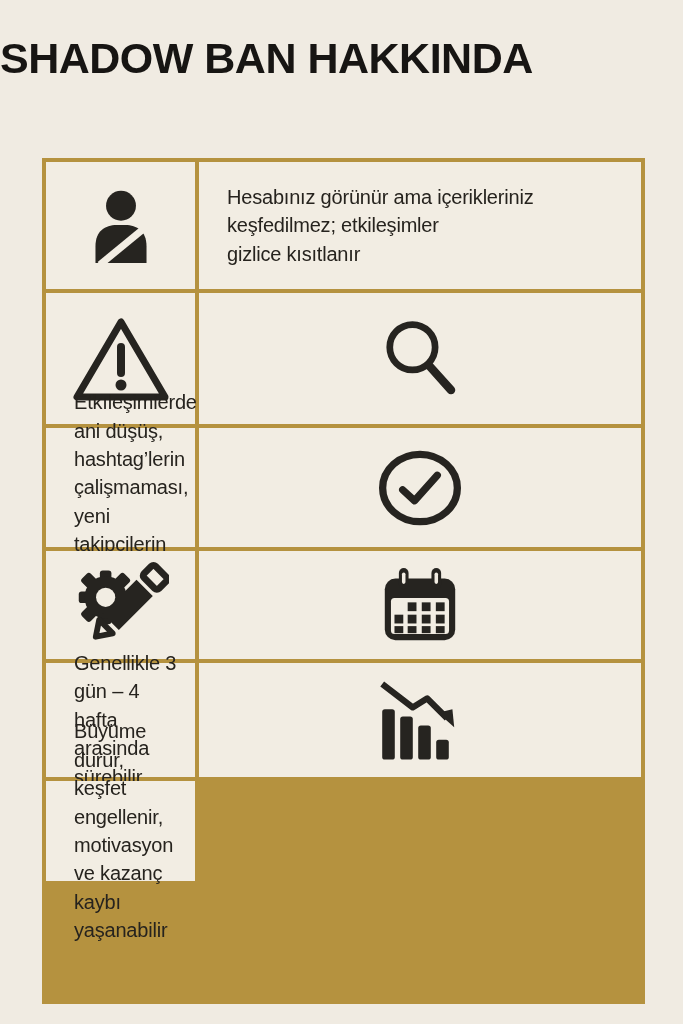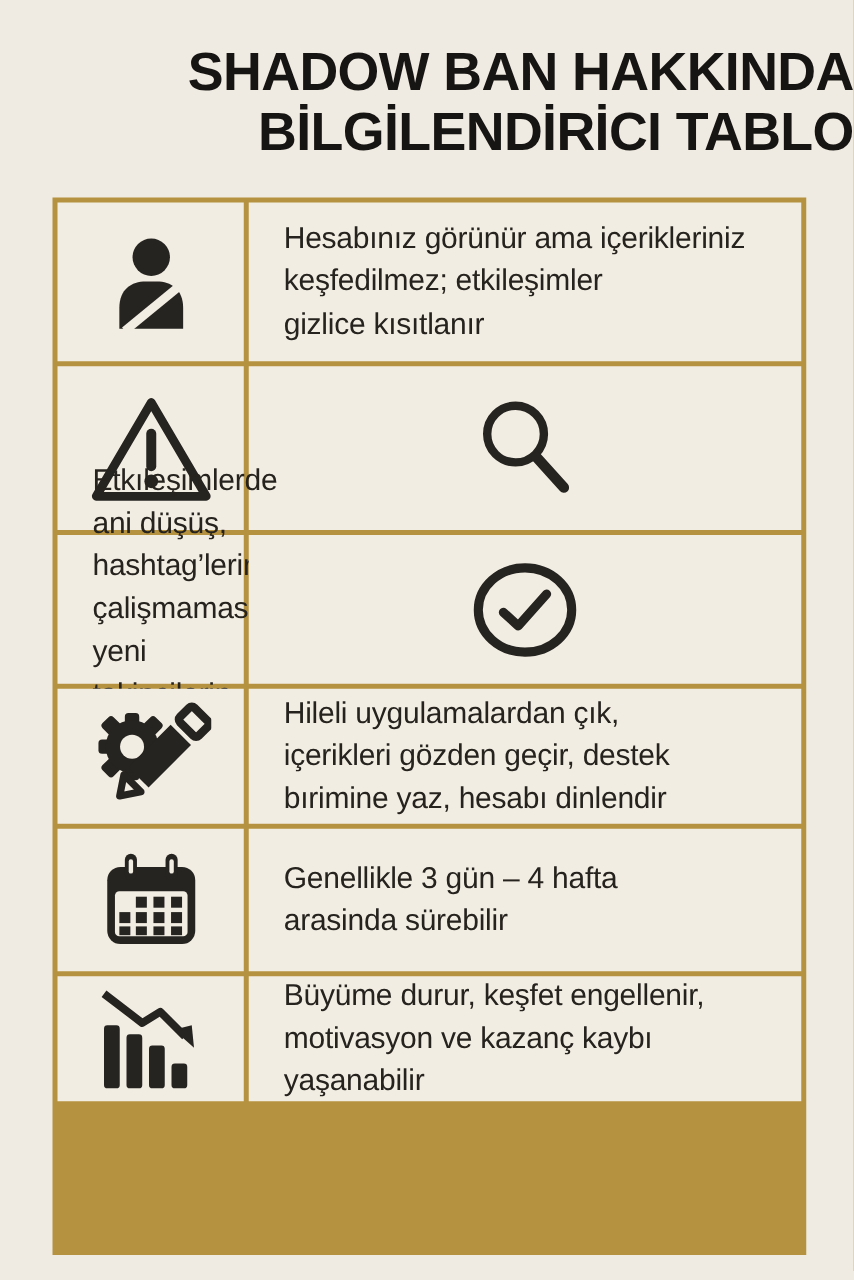--- a/index.html
+++ b/index.html
@@ -9,21 +9,21 @@
     background:#f0ebe2;
     font-family:"Liberation Sans","DejaVu Sans",sans-serif;
     position:relative;
     overflow:hidden;
     color:#221f1a;
   }
   .page{position:absolute;inset:0;}
   .title{
     position:absolute;
     top:34px;left:0;right:0;
-    text-align:right;
+    text-align:left;
     font-weight:bold;
     font-size:43px;
     line-height:1.12;
     letter-spacing:-0.5px;
     color:#171513;
   }
   .info-table{
     position:absolute;
     left:42px;top:158px;
     width:603px;height:846px;
@@ -36,40 +36,39 @@
     padding:4px;
   }
   .cell{
     background:#f2ede3;
     display:flex;
     align-items:center;
   }
   .icon-cell{justify-content:center;}
   .text-cell{
     padding:6px 16px 6px 28px;
-    font-size:24px;
+    font-size:20px;
     line-height:1.42;
     letter-spacing:-0.2px;
     white-space:pre-line;
     color:#26231e;
   }
   svg{display:block;}
   .ink{fill:#262420;}
   .ink-stroke{fill:none;stroke:#262420;}
   .bg-fill{fill:#f2ede3;}
   .bg-stroke{stroke:#f2ede3;}
 </style>
 </head>
 <body>
 
 <div class="page">
 
   <div class="title">
     <div>SHADOW BAN HAKKINDA</div>
-    <div>BİLGİLENDİRİCI TABLO</div>
   </div>
 
   <div class="info-table">
 
     <div class="cell icon-cell">
       <svg width="88" height="88" viewBox="0 0 100 100">
         <circle class="ink" cx="50" cy="27" r="17"></circle>
         <path class="ink" d="M21 92 L21 73 C21 56 32 49 45 49 L55 49 C68 49 79 56 79 73 L79 92 Z"></path>
         <line class="bg-stroke" x1="26" y1="94" x2="82" y2="48" stroke-width="8"></line>
       </svg>
@@ -116,23 +115,20 @@
           <circle class="ink" cx="34" cy="42" r="22"></circle>
           <circle class="bg-fill" cx="34" cy="42" r="10"></circle>
         </g>
         <g transform="rotate(45 52 52)">
           <rect class="ink-stroke" x="43" y="-2" width="22" height="17" rx="3" stroke-width="7"></rect>
           <rect class="ink" x="42" y="22" width="24" height="50"></rect>
           <path class="ink-stroke" d="M44 79 L54 94 L64 79 Z" stroke-width="6" stroke-linejoin="round"></path>
         </g>
       </svg>
     </div>
-    <div class="cell text-cell">Hileli uygulamalardan çık,
-içerikleri gözden geçir, destek
-bırimine yaz, hesabı dinlendir</div>
 
     <div class="cell icon-cell">
       <svg width="88" height="88" viewBox="0 0 100 100">
         <rect class="ink" x="10" y="20" width="80" height="70" rx="12"></rect>
         <rect class="bg-fill" x="17" y="42" width="66" height="41" rx="4"></rect>
         <rect class="ink" x="26" y="8" width="11" height="24" rx="5.5"></rect>
         <rect class="bg-fill" x="29.5" y="13" width="4" height="13" rx="2"></rect>
         <rect class="ink" x="63" y="8" width="11" height="24" rx="5.5"></rect>
         <rect class="bg-fill" x="66.5" y="13" width="4" height="13" rx="2"></rect>
         <g class="ink">

